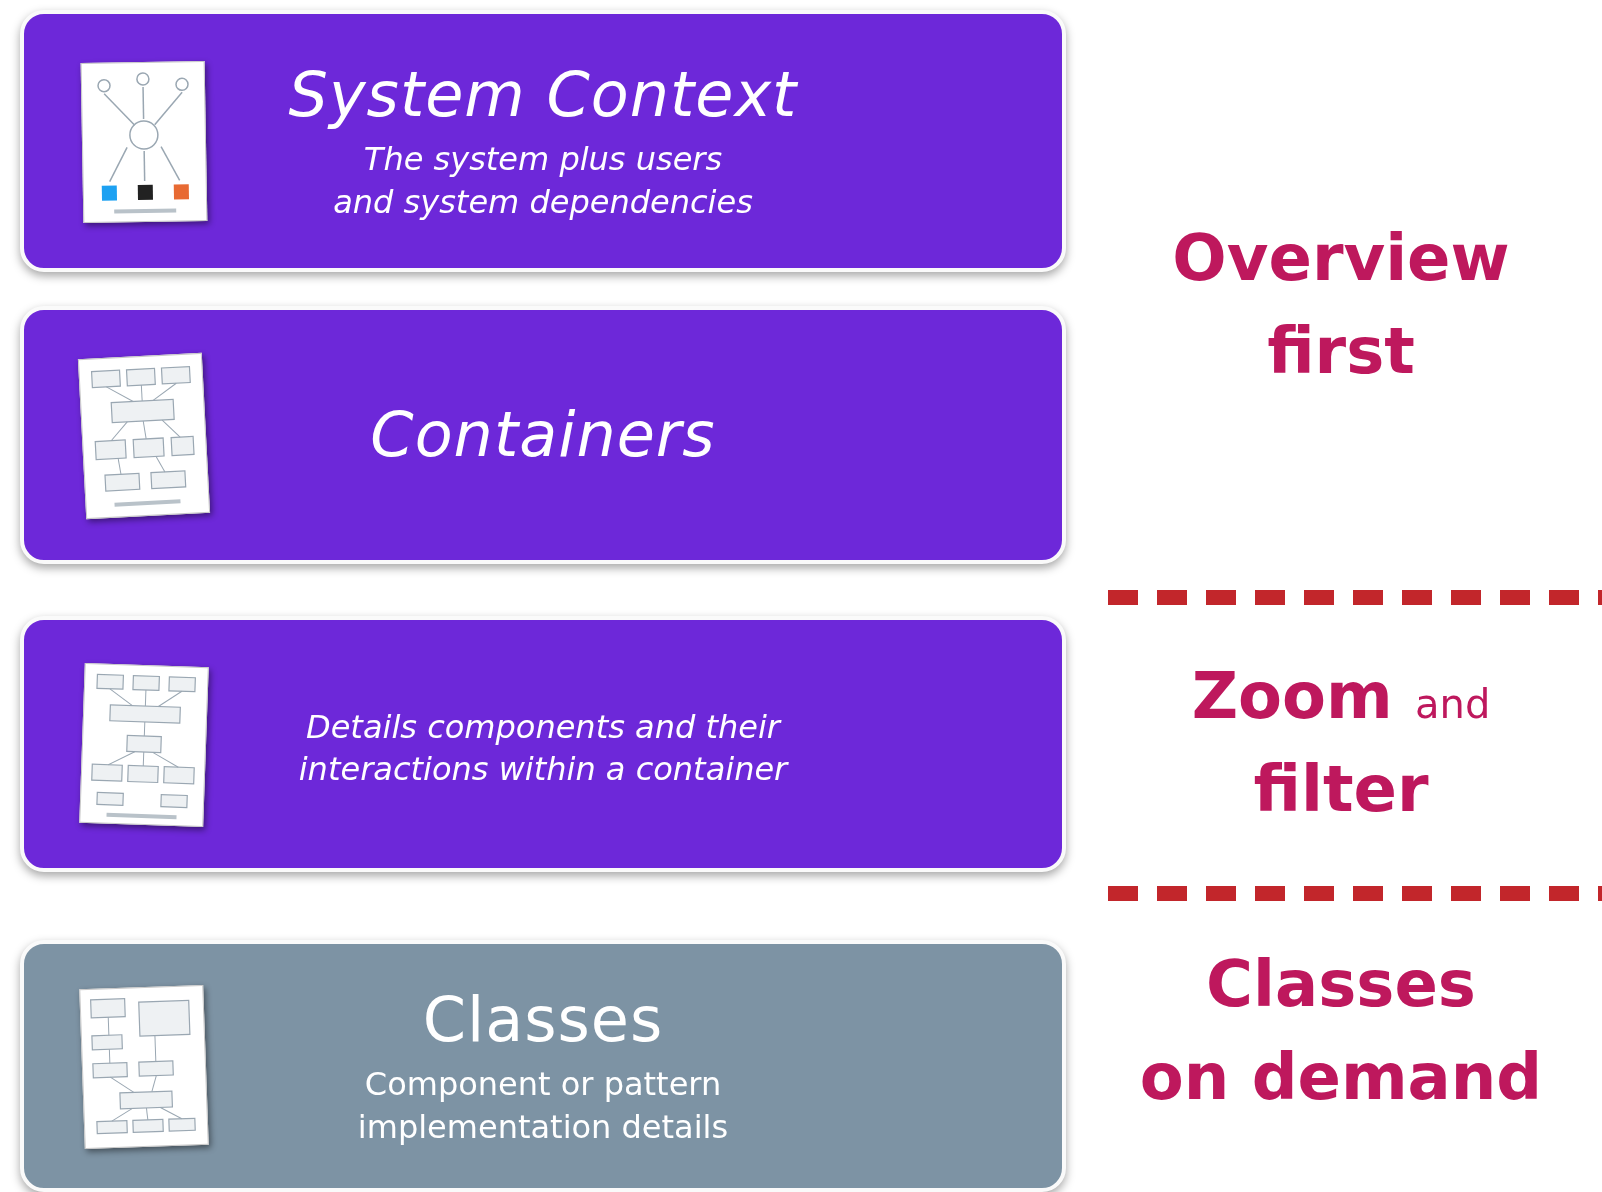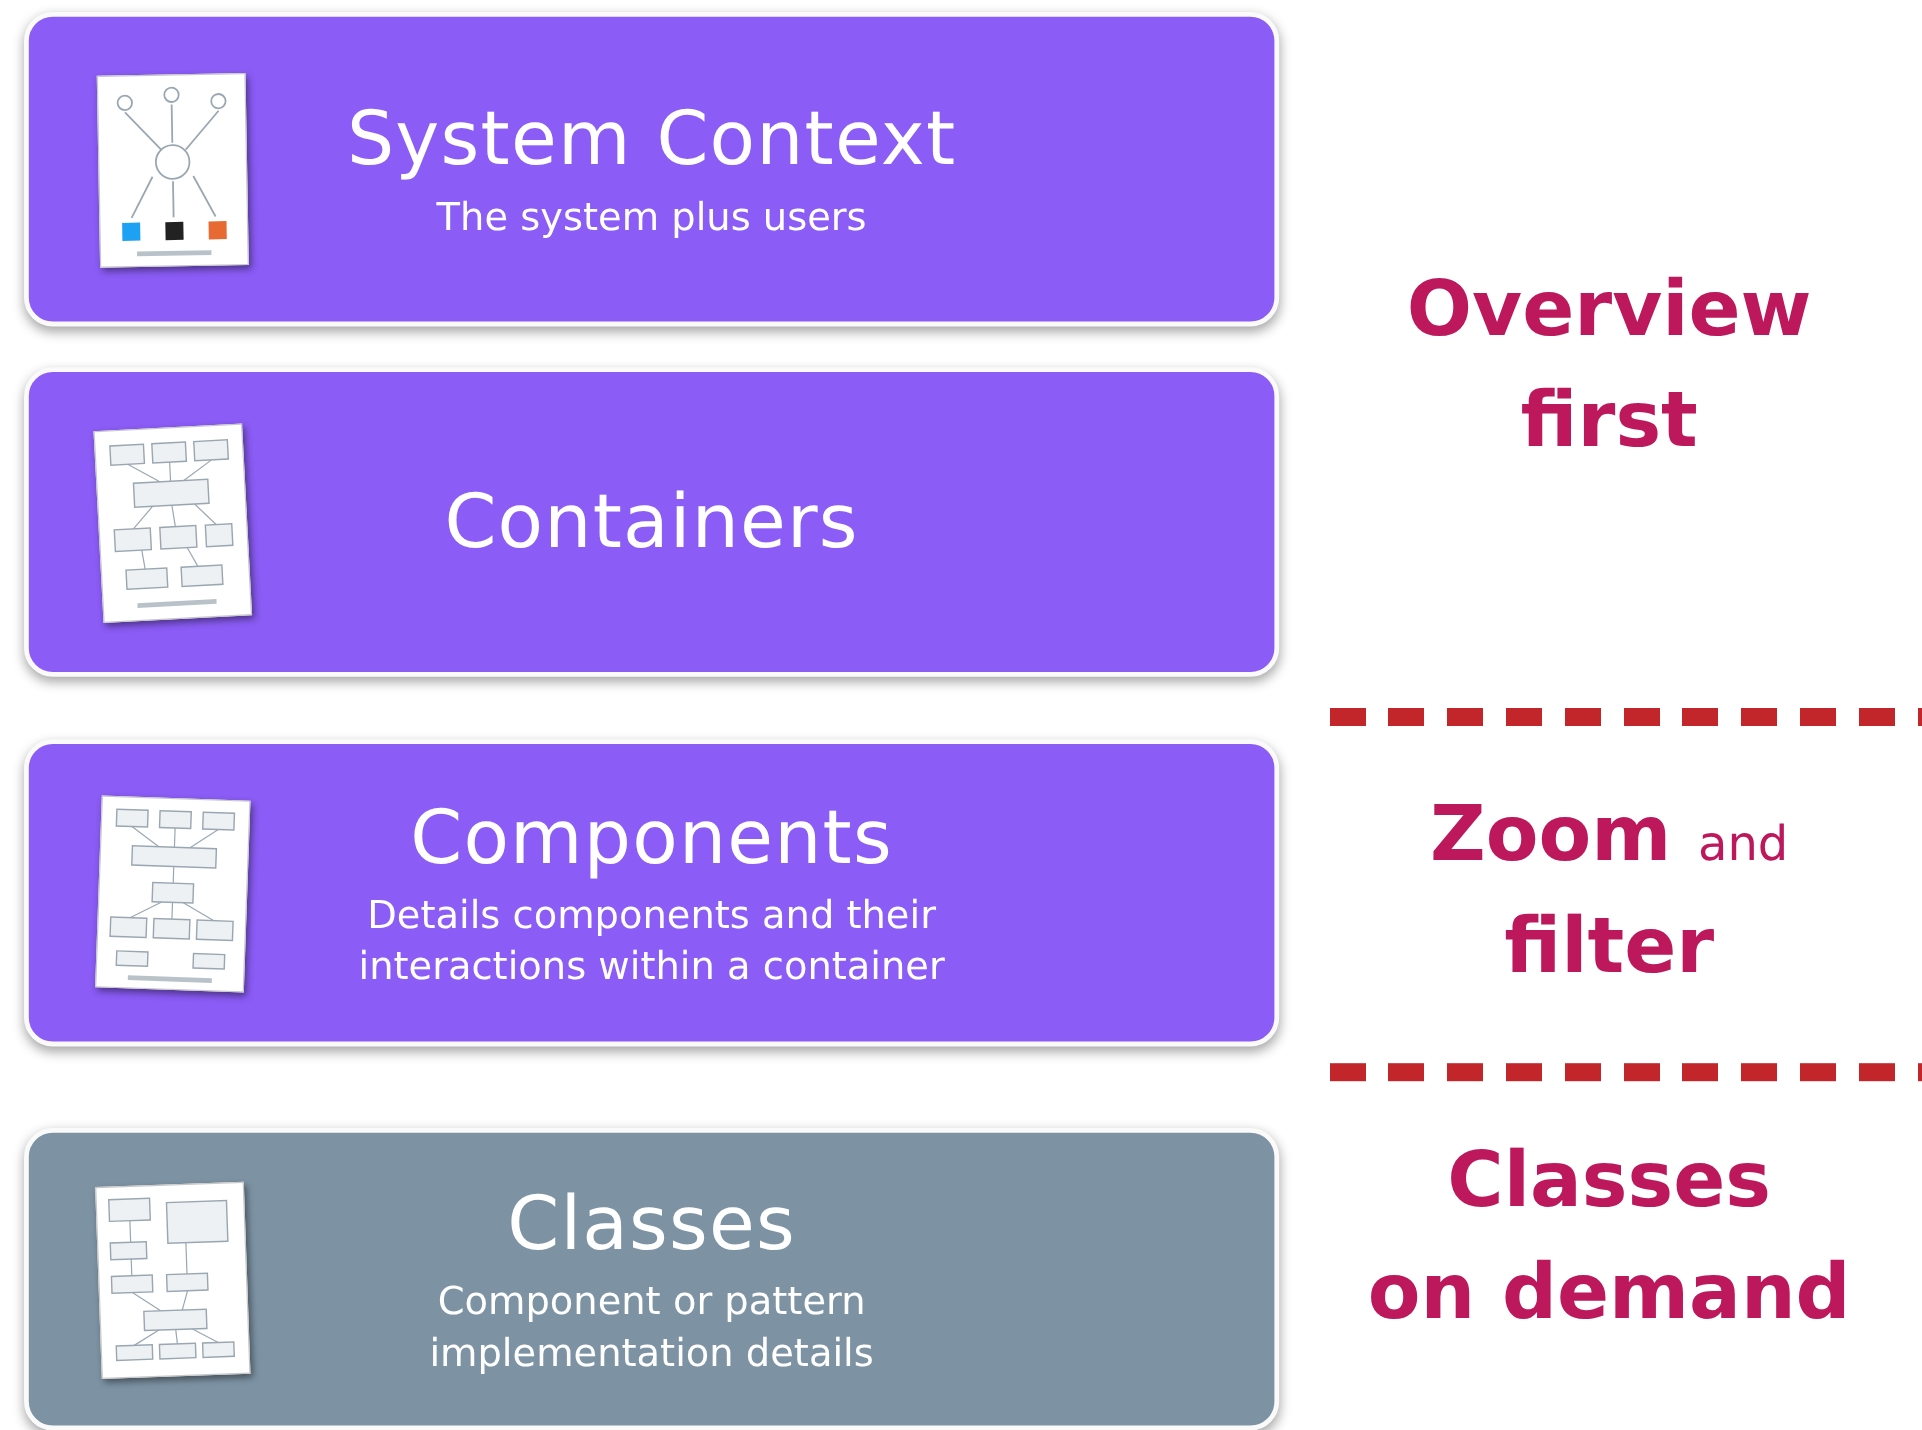--- a/index.html
+++ b/index.html
@@ -13,21 +13,21 @@
   
   .level-box{
     position:absolute;
     left:20px;width:1046px;
     border:4px solid #fafafa;
     border-radius:24px;
     box-shadow:0 4px 10px rgba(0,0,0,0.35);
     display:flex;align-items:center;justify-content:center;
     box-sizing:border-box;
   }
-  .level-dark{background:#8b5cf6;}
+  .level-dark{background:#6d28d9;font-style:italic;}
   .level-light{background:#7d93a4;}
   .box-text{
     width:100%;
     text-align:center;
     color:#ffffff;
   }
   .box-title{
     font-size:62px;
     font-weight:normal;
     letter-spacing:1px;
@@ -97,20 +97,21 @@
         <rect x="18" y="122" width="15" height="15" fill="#1da1f2"></rect>
         <rect x="54" y="122" width="15" height="15" fill="#222222"></rect>
         <rect x="90" y="122" width="15" height="15" fill="#e86a33"></rect>
         <rect x="30" y="146" width="62" height="4" fill="#b9c2c9"></rect>
       </svg>
     </div>
     <div class="box-text">
       <div class="box-title">System Context</div>
       <div class="box-sub">
         <span>The system plus users</span><br>
+        <span>and system dependencies</span>
       </div>
     </div>
   </div>
 
   <div class="level-box level-dark" style="top:306px;height:258px;">
     <div class="thumb rot-b">
       <svg viewBox="0 0 122 158">
         <g stroke="#9aa7b2" stroke-width="1.2" fill="#eef1f3">
           <rect x="12" y="12" width="28" height="16"></rect>
             <rect x="47" y="12" width="28" height="16"></rect>
@@ -161,21 +162,20 @@
             <line x1="97" y1="24" x2="74" y2="40"></line>
           <line x1="61" y1="56" x2="61" y2="70"></line>
           <line x1="52" y1="86" x2="26" y2="100"></line>
             <line x1="61" y1="86" x2="61" y2="100"></line>
             <line x1="70" y1="86" x2="96" y2="100"></line>
         </g>
         <rect x="26" y="148" width="70" height="4" fill="#b9c2c9"></rect>
       </svg>
     </div>
     <div class="box-text">
-      <div class="box-title">Components</div>
       <div class="box-sub">
         <span>Details components and their</span><br>
         <span>interactions within a container</span>
       </div>
     </div>
   </div>
 
   <div class="level-box level-light" style="top:940px;height:252px;">
     <div class="thumb rot-d">
       <svg viewBox="0 0 122 158">

